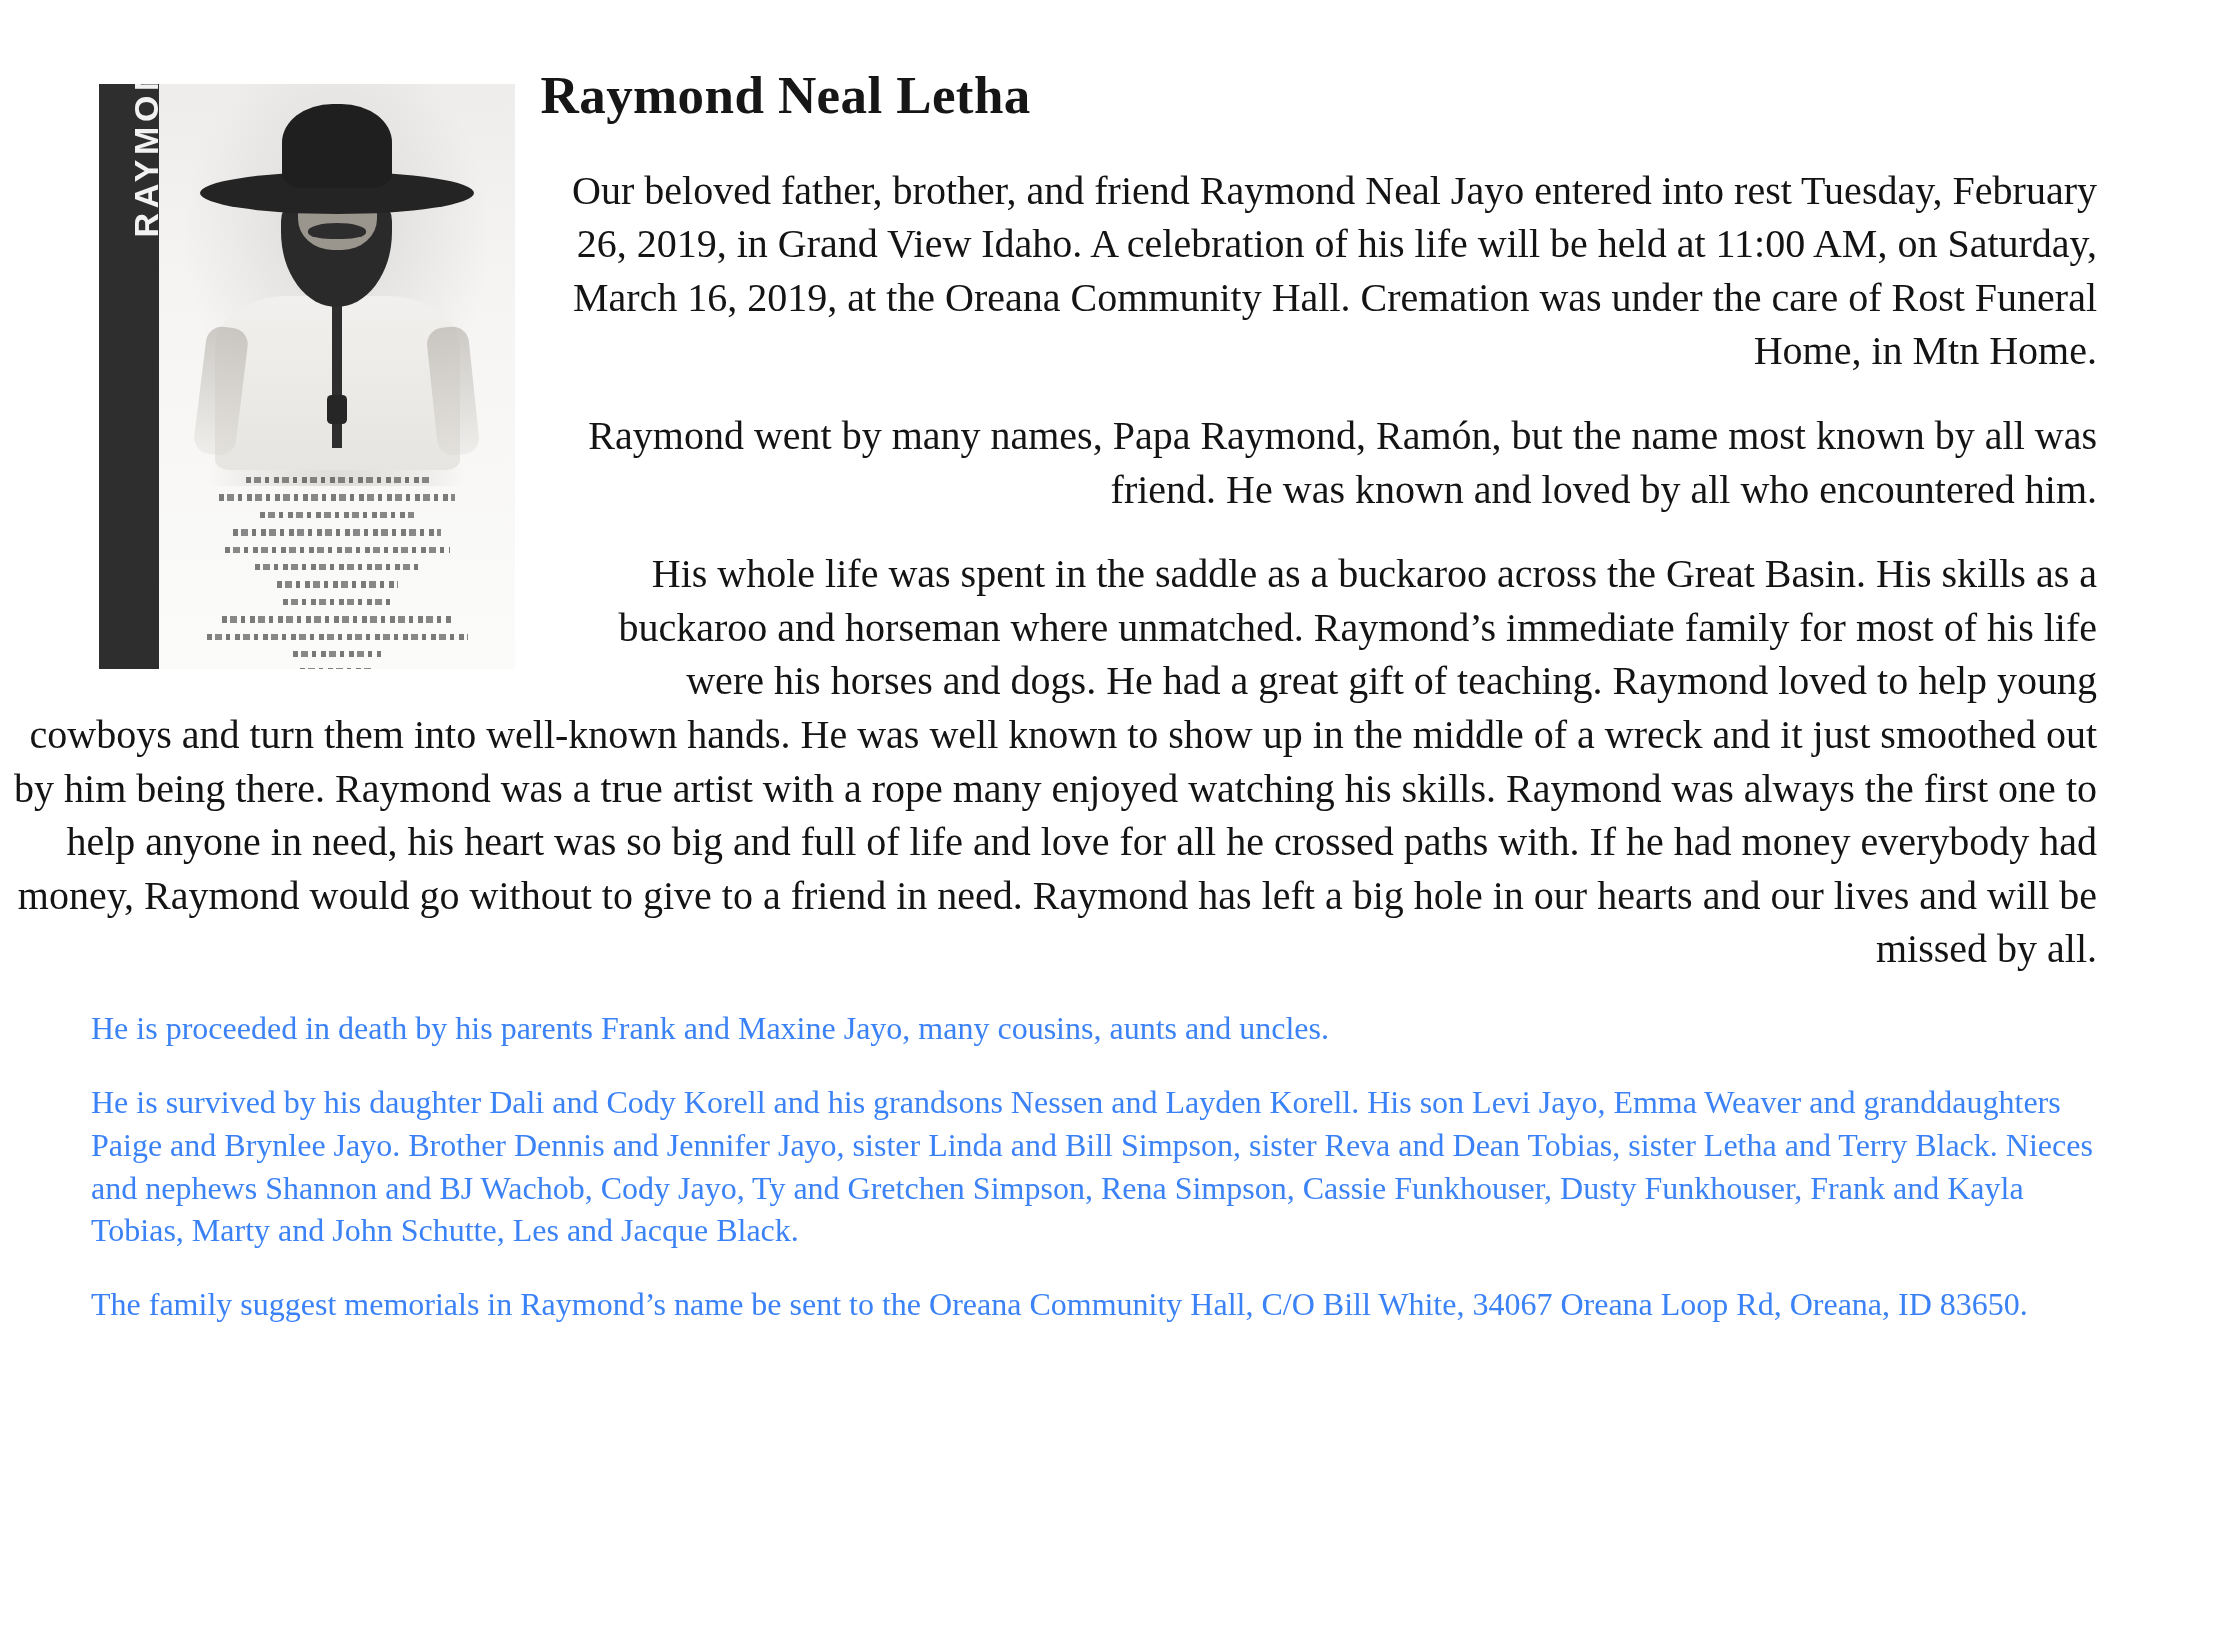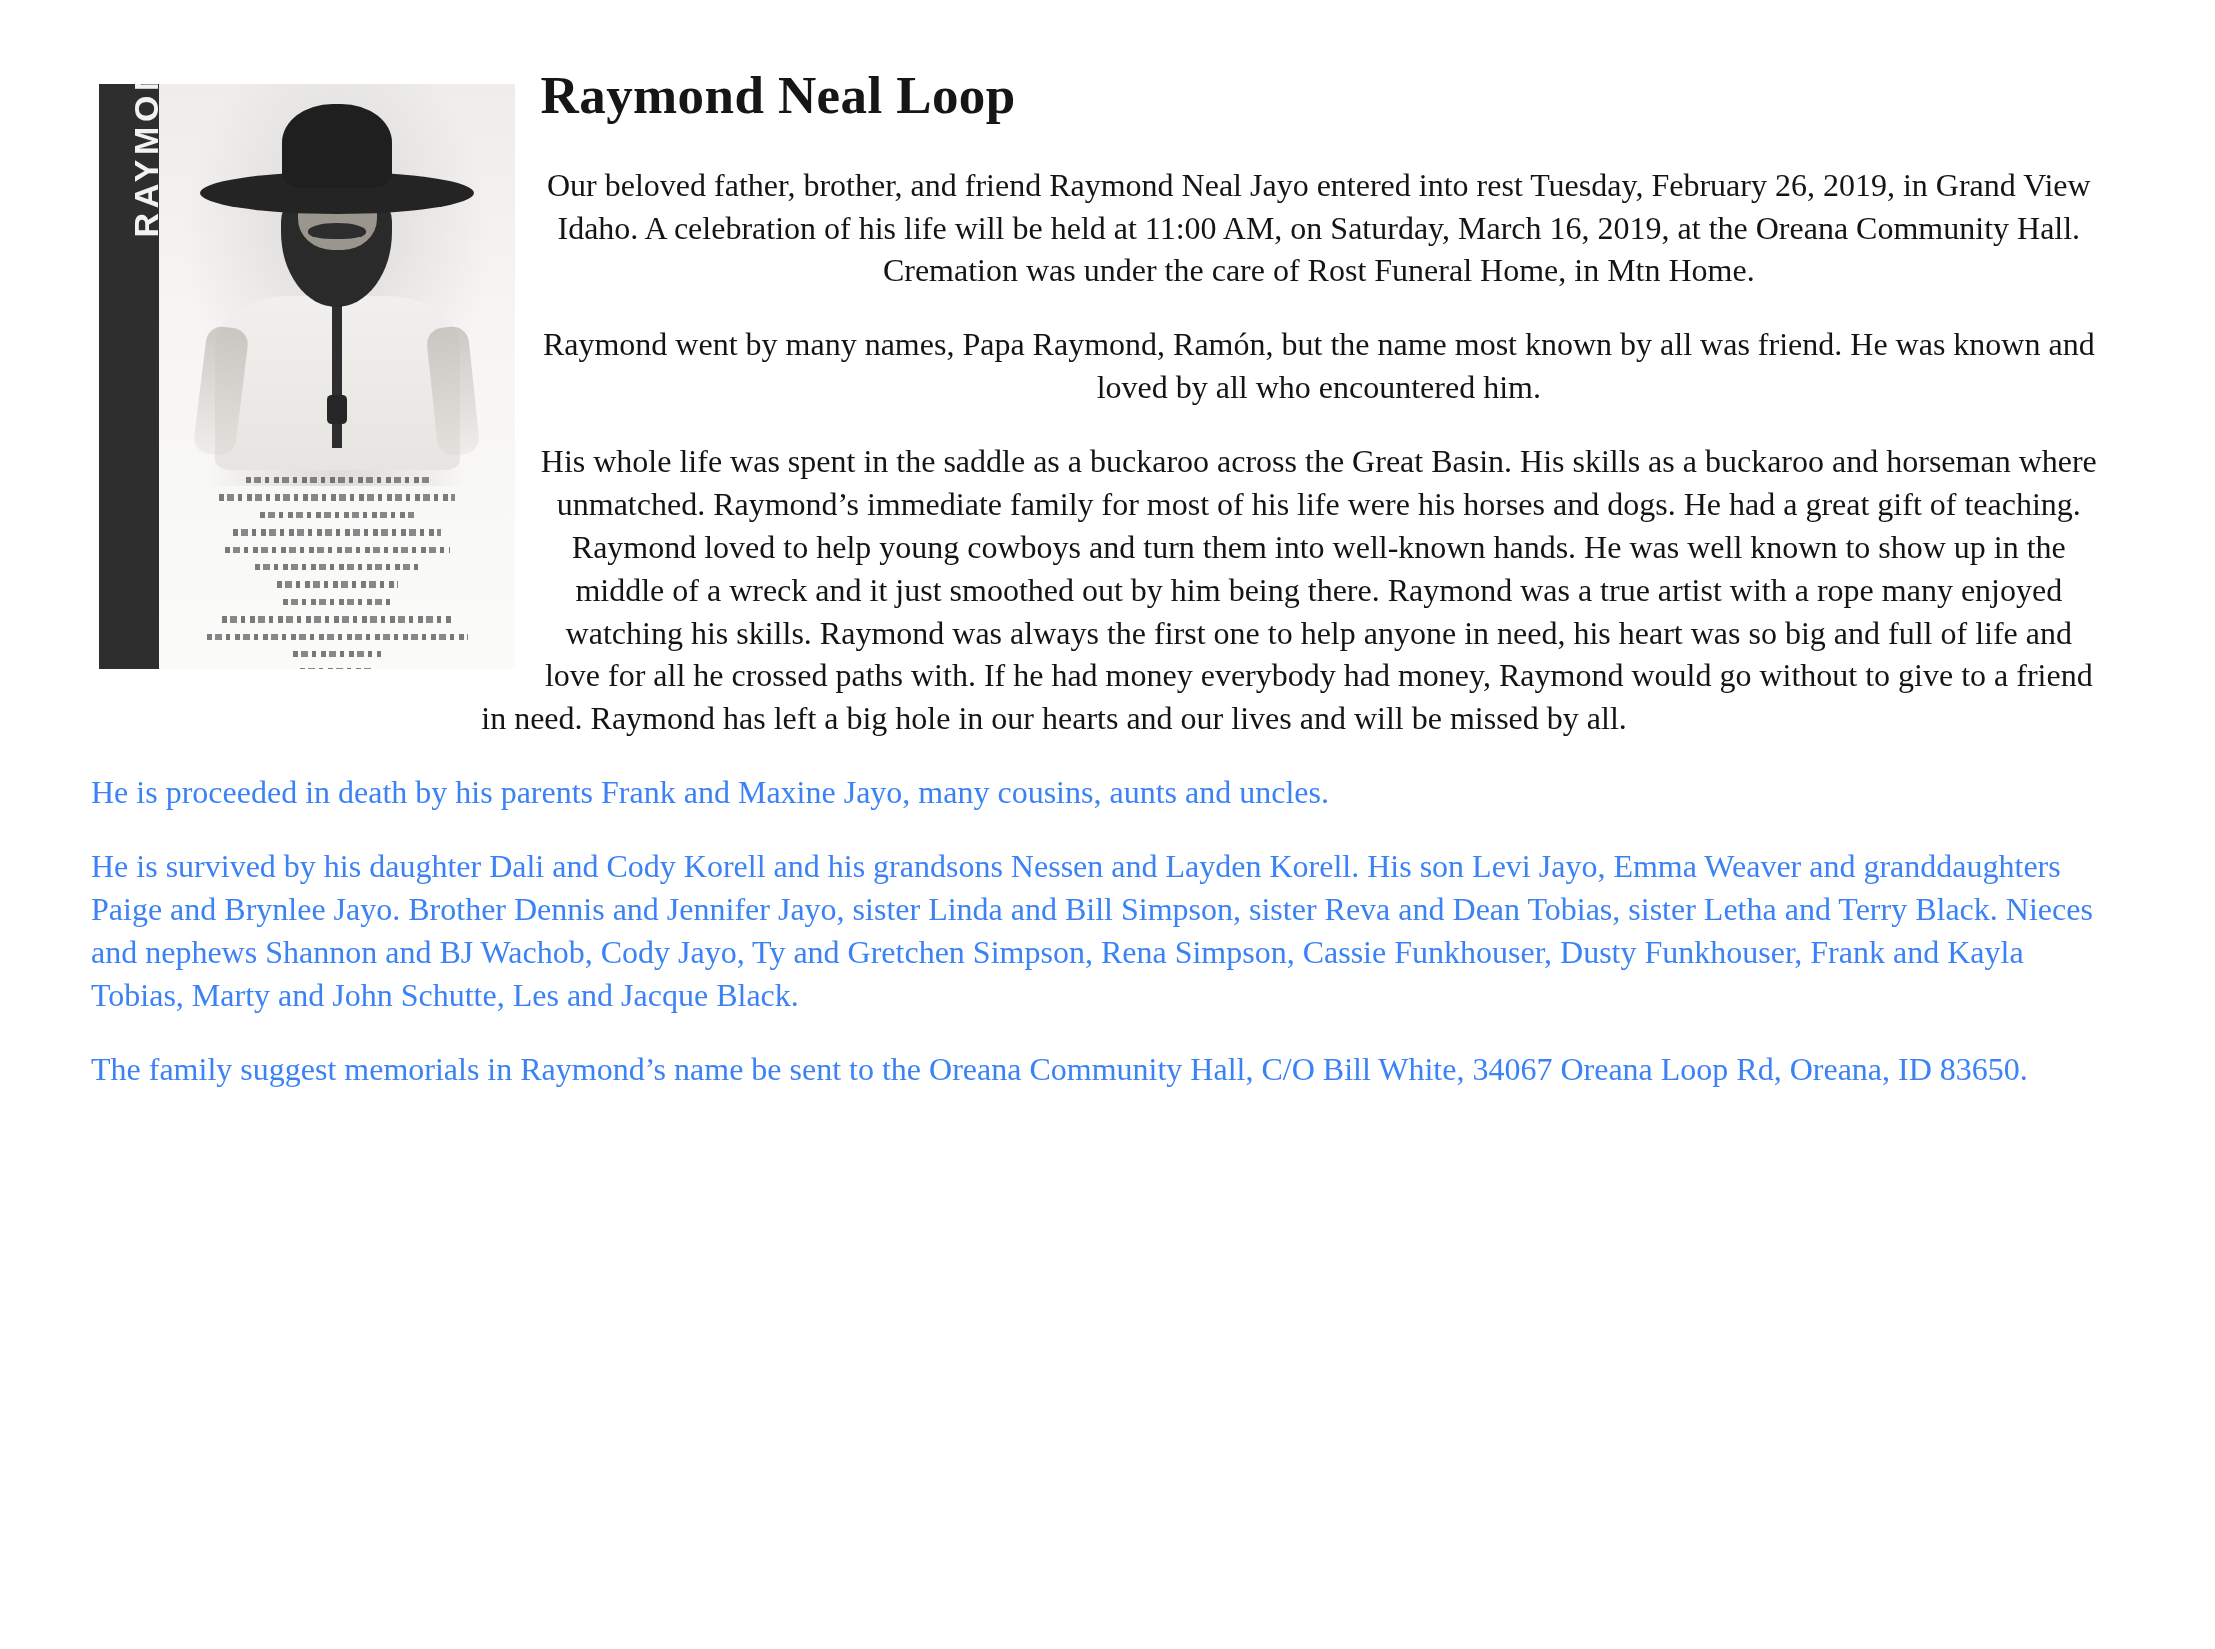--- a/index.html
+++ b/index.html
@@ -237,23 +237,23 @@
     line-height: 1.05;
     color: #161616;
   }
 
   .obit-body {
     padding: 0 119px 0 11px;
   }
 
   .obit-body p {
     margin: 0 0 31px 0;
-    font-size: 32px;
+    font-size: 40px;
     line-height: 1.34;
-    text-align: center;
+    text-align: right;
     color: #141414;
   }
 
   .obit-body p:first-of-type {
     margin-top: 40px;
   }
 
   
   .obit-full {
     clear: both;
@@ -305,21 +305,21 @@
         <div class="cap-line" style="width: 108px;"></div>
         <div class="cap-line" style="width: 230px;"></div>
         <div class="cap-line" style="width: 261px;"></div>
         <div class="cap-line" style="width: 88px;"></div>
         <div class="cap-line" style="width: 75px;"></div>
 
       </div>
     </div>
   </figure>
 
-  <h1 class="obit-title">Raymond Neal Loop</h1>
+  <h1 class="obit-title">Raymond Neal Letha</h1>
 
   <div class="obit-body">
     <p>Our beloved father, brother, and friend Raymond Neal Jayo entered into rest Tuesday, February 26, 2019, in Grand View Idaho. A celebration of his life will be held at 11:00 AM, on Saturday, March 16, 2019, at the Oreana Community Hall.  Cremation was under the care of Rost Funeral Home, in Mtn Home.</p>
     <p>Raymond went by many names, Papa Raymond, Ramón, but the name most known by all was friend. He was known and loved by all who encountered him.</p>
     <p>His whole life was spent in the saddle as a buckaroo across the Great Basin. His skills as a buckaroo and horseman where unmatched. Raymond’s immediate family for most of his life were his horses and dogs. He had a great gift of teaching. Raymond loved to help young cowboys and turn them into well-known hands. He was well known to show up in the middle of a wreck and it just smoothed out by him being there. Raymond was a true artist with a rope many enjoyed watching his skills. Raymond was always the first one to help anyone in need, his heart was so big and full of life and love for all he crossed paths with. If he had money everybody had money, Raymond would go without to give to a friend in need. Raymond has left a big hole in our hearts and our lives and will be missed by all.</p>
   </div>
 
   <div class="obit-full">
     <p>He is proceeded in death by his parents Frank and Maxine Jayo, many cousins, aunts and uncles.</p>
     <p>He is survived by his daughter Dali and Cody Korell and his grandsons Nessen and Layden Korell. His son Levi Jayo, Emma Weaver and granddaughters Paige and Brynlee Jayo. Brother Dennis and Jennifer Jayo, sister Linda and Bill Simpson, sister Reva and Dean Tobias, sister Letha and Terry Black. Nieces and nephews Shannon and BJ Wachob, Cody Jayo, Ty and Gretchen Simpson, Rena Simpson, Cassie Funkhouser, Dusty Funkhouser, Frank and Kayla Tobias, Marty and John Schutte, Les and Jacque Black.</p>

